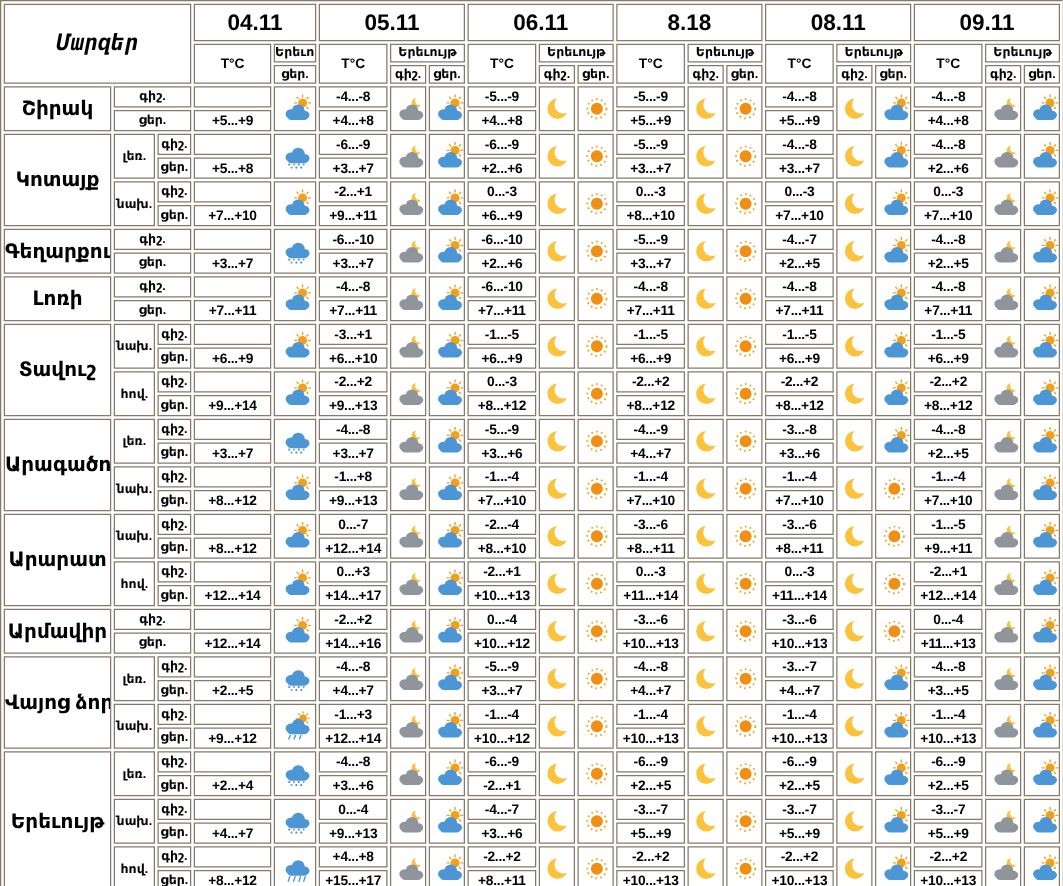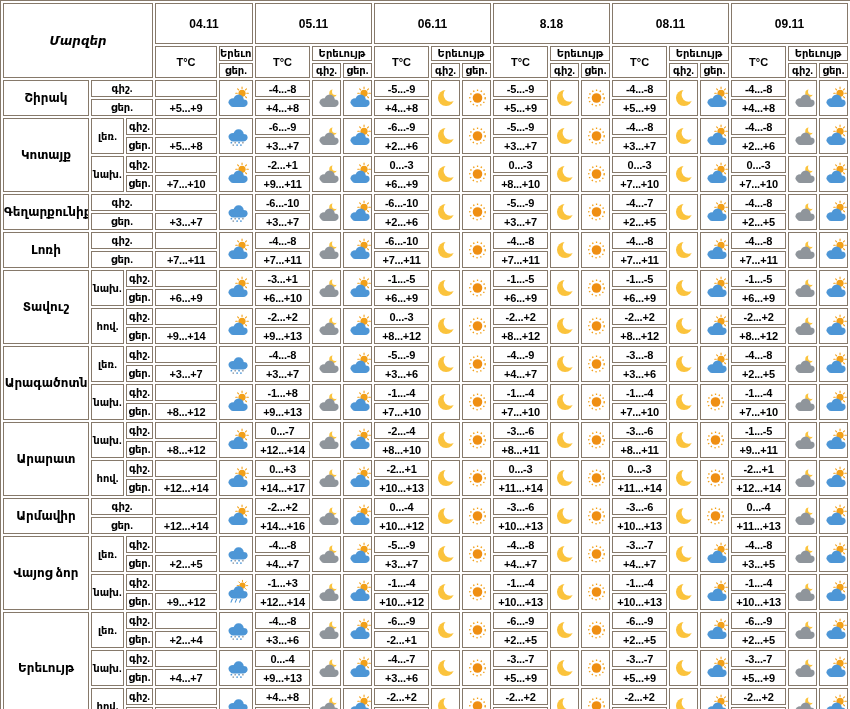--- a/index.html
+++ b/index.html
@@ -3,27 +3,27 @@
 <meta charset="utf-8">
 <style>
   html,body{margin:0;padding:0;background:#ffffff;}
   table{
     border-collapse:separate;border-spacing:2px;table-layout:fixed;width:850px;
     font-family:"Liberation Sans","DejaVu Sans",sans-serif;font-weight:bold;color:#000;
     border:1px solid #86796a;background:#fff;
   }
   td{border:1px solid #86796a;background:#fff;text-align:center;vertical-align:middle;
      padding:0;box-sizing:border-box;overflow:hidden;white-space:nowrap;}
-  .h1 td{height:41px;font-size:12px;}
-  .corner{font-size:15px;font-style:italic;}
+  .h1 td{height:30px;font-size:18px;}
+  .corner{font-size:15px;font-style:italic;font-family:Liberation Mono, monospace;}
   .tc{font-size:11px;}
   .ph{font-size:10px;height:15px;}
   .dn{font-size:10px;height:15px;}
   .dr td{height:17px;}
-  .reg{font-size:12px;margin-left:41px;}
+  .reg{font-size:16px;margin-left:41px;}
   .sub,.tl{font-size:10px;}
   .temp{font-size:11px;letter-spacing:-0.2px;}
   .ic{line-height:0;}
   .icw{display:inline-block;line-height:0;}
   .icw svg{display:block;}
 </style>
 </head>
 <body>
 
 <table>

